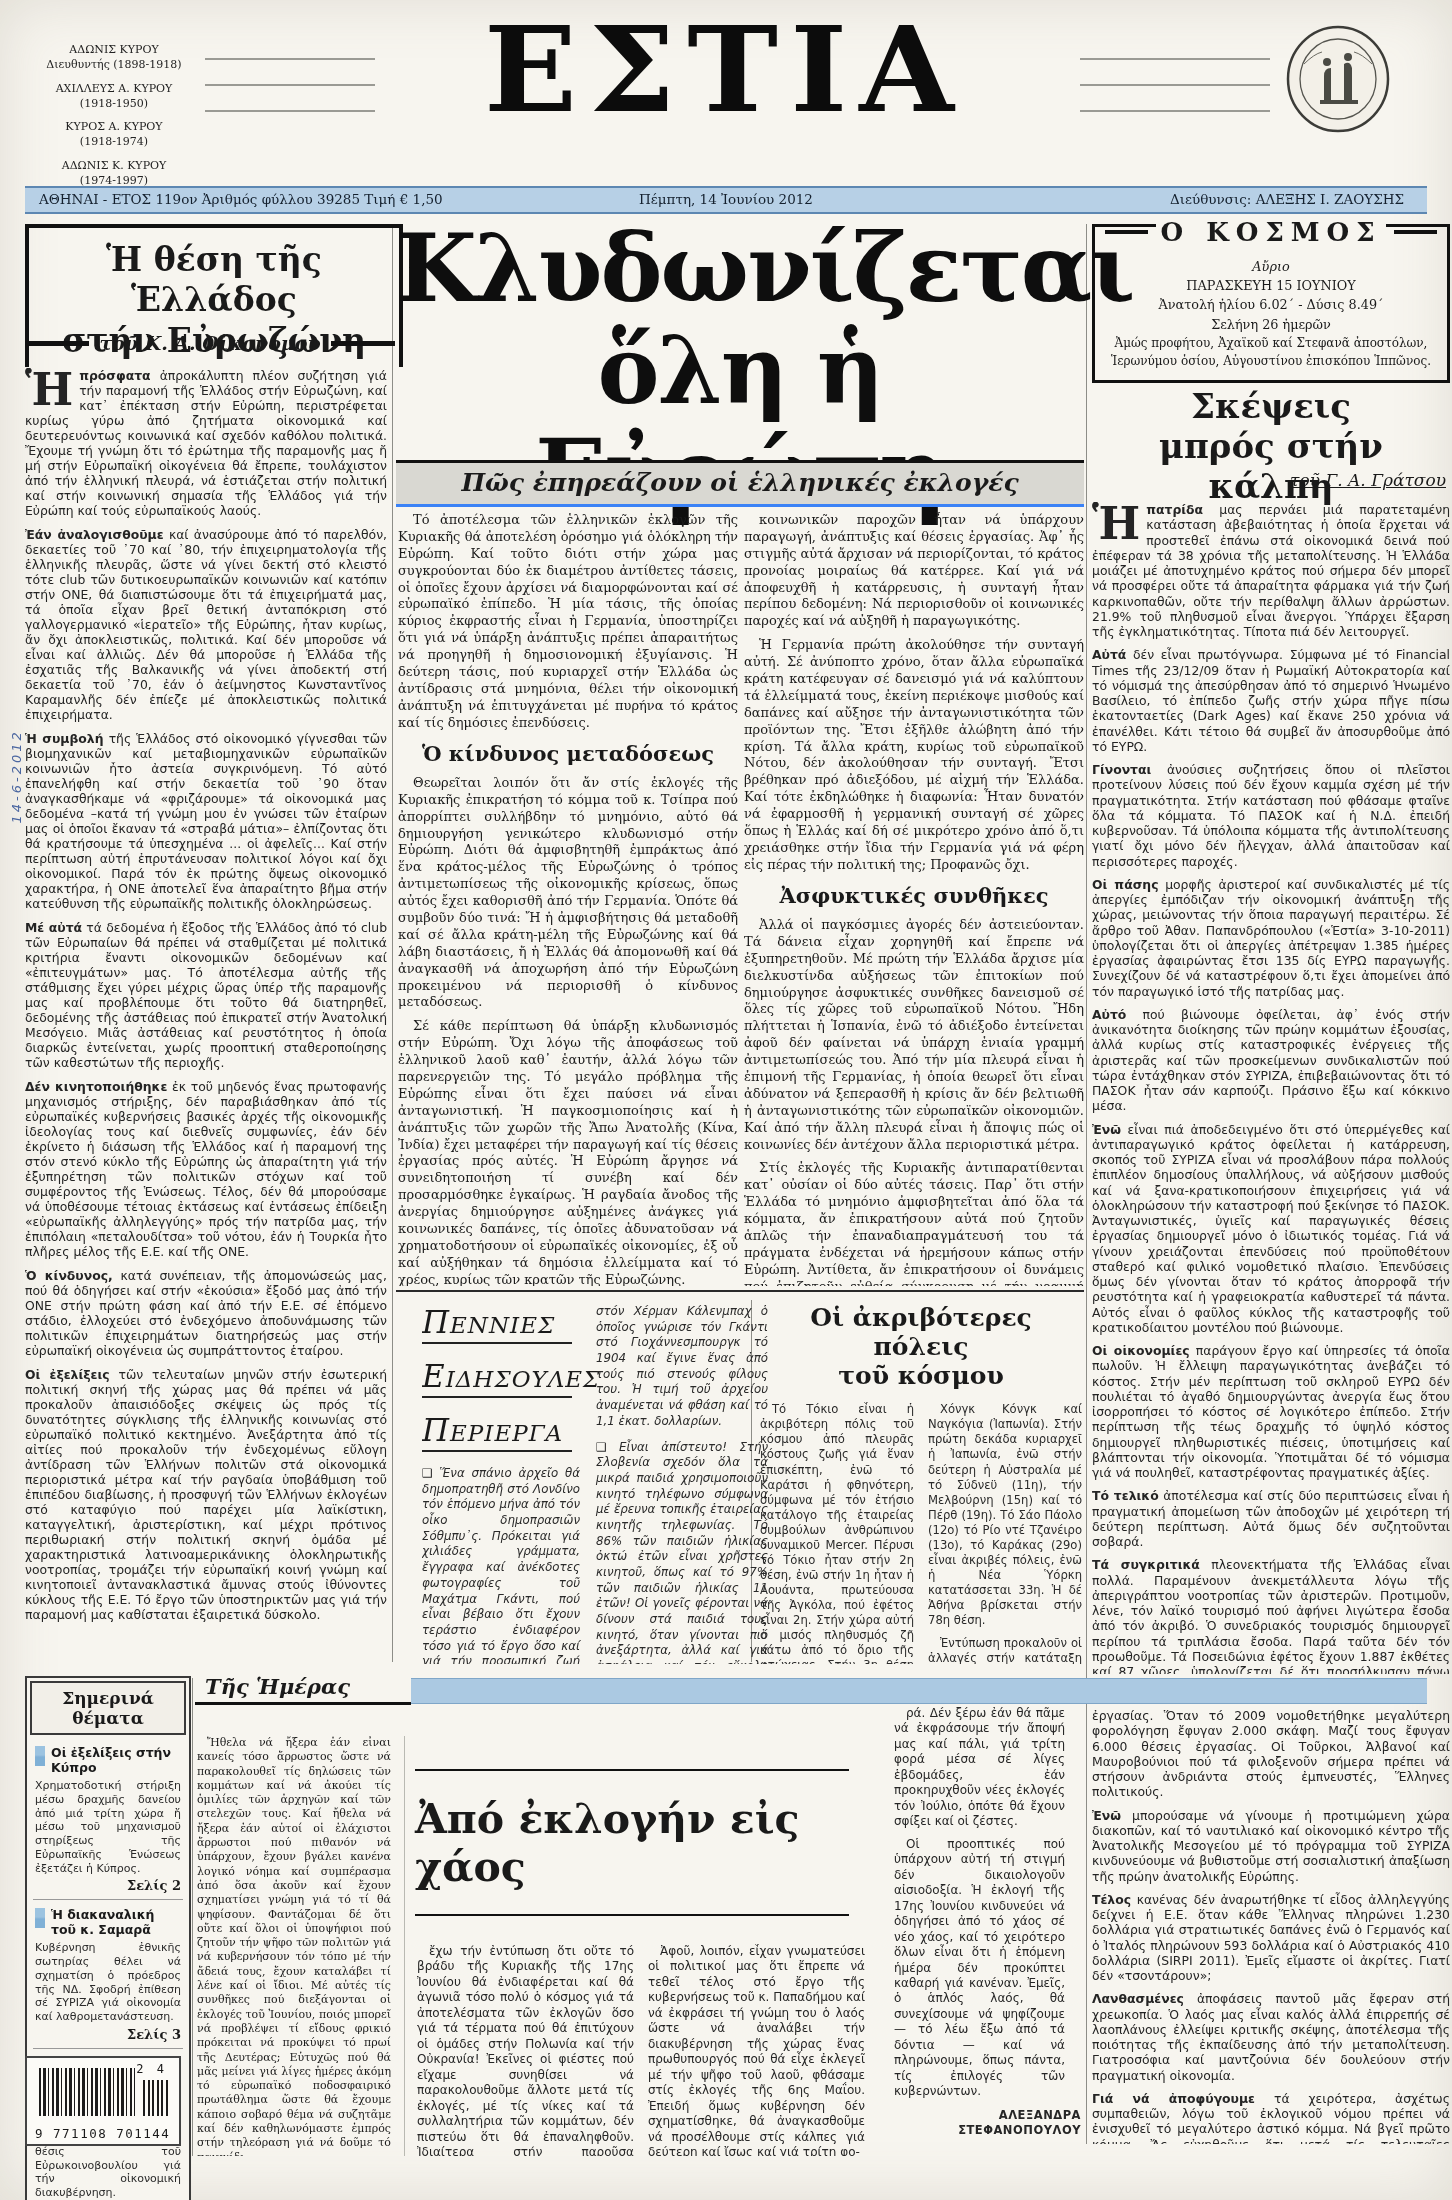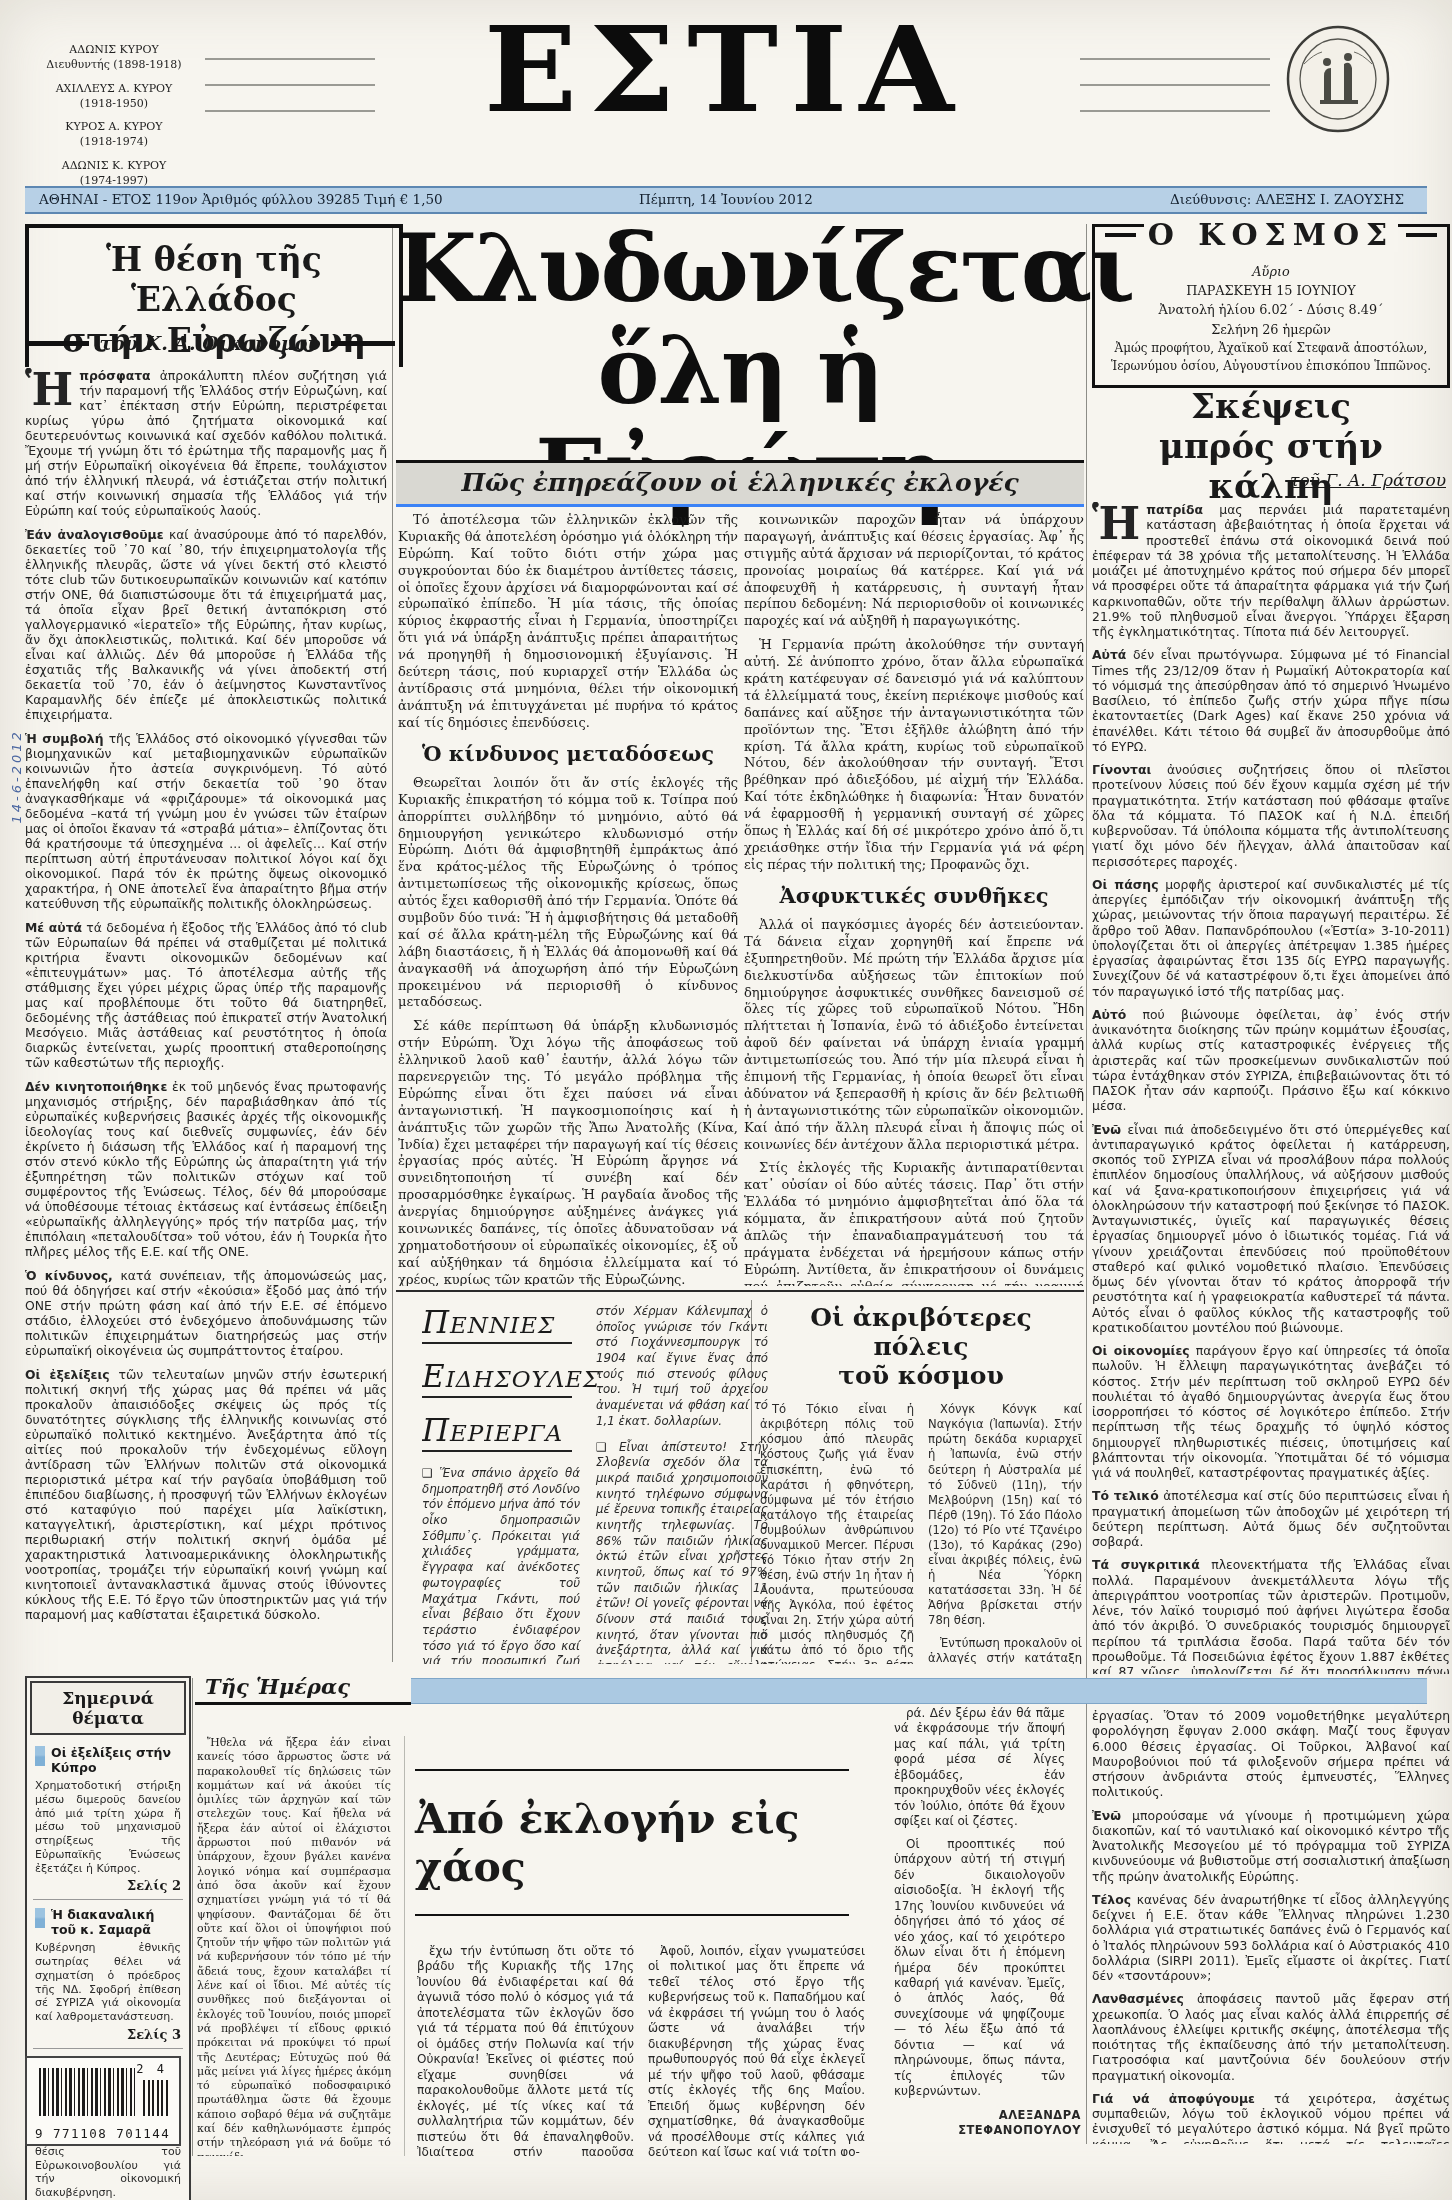--- a/index.html
+++ b/index.html
@@ -94,21 +94,21 @@
   .daycol p{margin:0 0 7px;text-indent:12px;}
   .dayD{left:878px;top:1706px;width:203px;height:452px;overflow:hidden;font-family:"DejaVu Sans",sans-serif;
         font-size:12px;line-height:1.29;text-align:justify;color:#262626;}
   .dayD p{margin:0 16px 7px;text-indent:12px;}
   .sig{text-align:right;font-weight:bold;font-size:11.5px;letter-spacing:.5px;margin-top:8px;font-family:"DejaVu Sans",sans-serif;}
   
   .kosmos{left:1092px;top:224px;width:358px;border:3px solid #111;text-align:center;
           padding:4px 10px 10px;box-sizing:border-box;}
   .krow{display:flex;align-items:center;gap:8px;margin-top:-14px;}
   .krow .krule{flex:1;height:4px;background:#111;}
-  .krow .ktxt{font-weight:bold;font-size:30px;letter-spacing:7px;background:#f7f5ef;padding:0 4px;white-space:nowrap;}
+  .krow .ktxt{font-weight:bold;font-size:26px;letter-spacing:7px;background:#f7f5ef;padding:0 4px;white-space:nowrap;}
   .kline{font-size:12.8px;line-height:1.5;}
   .kline.first{margin-top:10px;}
   .rtitle{left:1092px;top:386px;width:358px;text-align:center;font-weight:bold;font-size:34px;line-height:1.18;}
   .rbyline{left:1092px;top:470px;width:354px;text-align:right;font-style:italic;font-size:17px;text-decoration:underline;}
   .rbody{font-family:"DejaVu Sans",sans-serif;font-size:12.4px;line-height:1.23;text-align:justify;color:#242424;overflow:hidden;}
   .rbody p{margin:0 0 8px;}
   .rbodyA{left:1092px;top:502px;width:358px;height:1172px;}
   .rbodyB{left:1092px;top:1708px;width:358px;height:436px;}
   .lead{font-weight:bold;}
   
@@ -244,21 +244,21 @@
   <div class="abs band"></div>
   <div class="abs daylabel">Τῆς Ἡμέρας</div>
 
   <div class="abs topics">
     <div class="thead">Σημερινά θέματα</div>
     <div class="titem">
       <div class="tt">
           <span class="bullet"></span>
           <span>Οἱ ἐξελίξεις στήν Κύπρο</span>
         </div>
-      <div class="tb">Χρηματοδοτική στήριξη μέσω διμεροῦς δανείου ἀπό μιά τρίτη χώρα ἤ μέσω τοῦ μηχανισμοῦ στηρίξεως τῆς Εὐρωπαϊκῆς Ἑνώσεως ἐξετάζει ἡ Κύπρος.</div>
+      <div class="tb">Χρηματοδοτική στήριξη μέσω δραχμῆς δανείου ἀπό μιά τρίτη χώρα ἤ μέσω τοῦ μηχανισμοῦ στηρίξεως τῆς Εὐρωπαϊκῆς Ἑνώσεως ἐξετάζει ἡ Κύπρος.</div>
       <div class="tp">Σελίς 2</div>
     </div>
     <div class="tsep"></div>
     <div class="titem">
       <div class="tt">
           <span class="bullet"></span>
           <span>Ἡ διακαναλική τοῦ κ. Σαμαρᾶ</span>
         </div>
       <div class="tb">Κυβέρνηση ἐθνικῆς σωτηρίας θέλει νά σχηματίση ὁ πρόεδρος τῆς ΝΔ. Σφοδρή ἐπίθεση σέ ΣΥΡΙΖΑ γιά οἰκονομία καί λαθρομετανάστευση.</div>
       <div class="tp">Σελίς 3</div>

